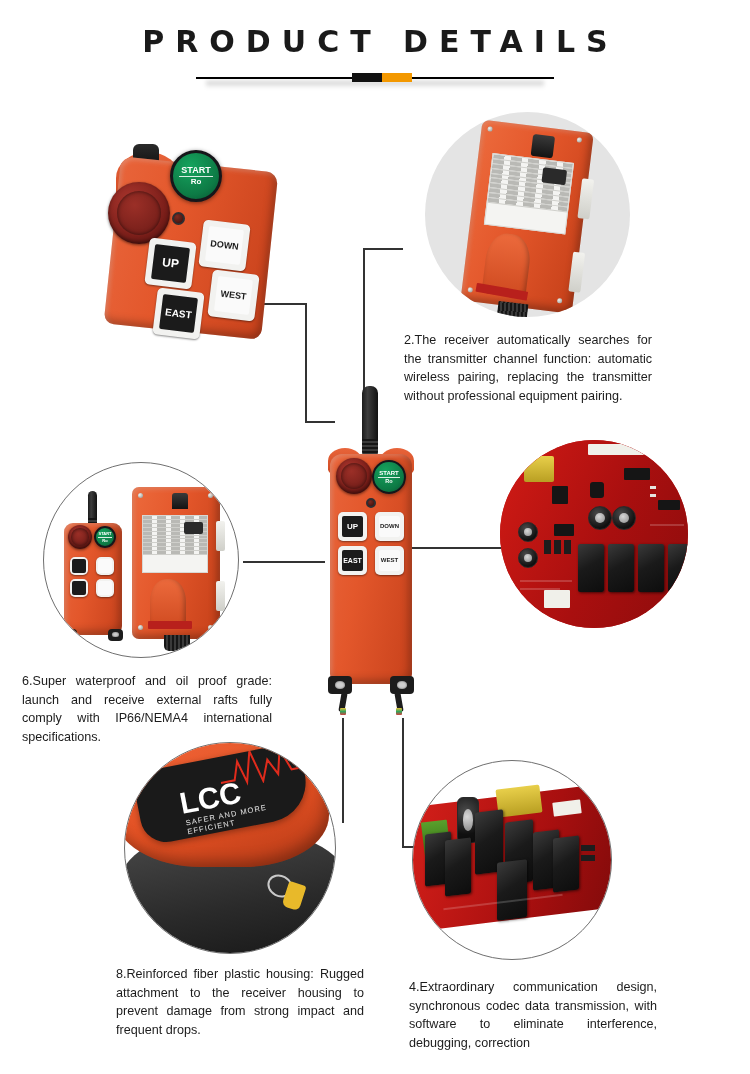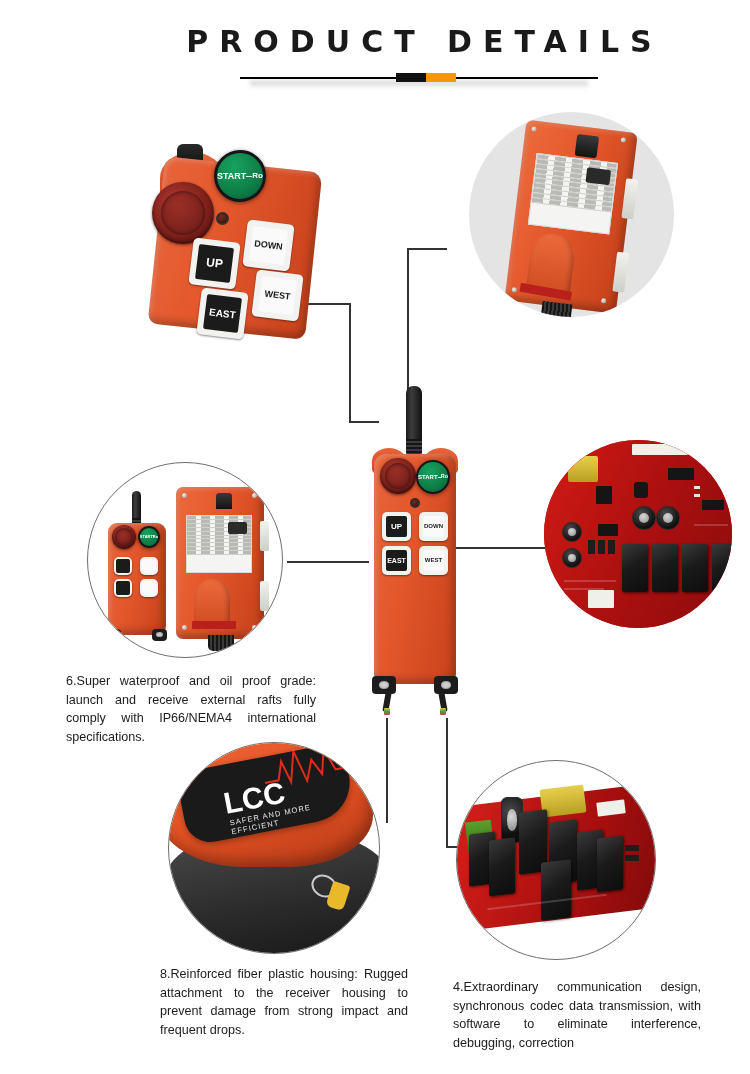--- a/index.html
+++ b/index.html
@@ -2,21 +2,21 @@
 <html><head>
 <meta charset="utf-8">
 <style>
   * { box-sizing: border-box; margin: 0; padding: 0; }
   html, body {
     width: 750px; height: 1074px;
     background: #ffffff;
     font-family: "Liberation Sans", sans-serif;
     overflow: hidden;
   }
-  .page { position: relative; width: 607px; height: 1074px; background: #fff; margin-left: 44px; }
+  .page { position: relative; width: 607px; height: 1074px; background: #fff; }
 
   
   .header { position: absolute; left: 0; top: 22px; width: 750px; text-align: center; }
   .header-title {
     font-size: 30px; font-weight: 700; letter-spacing: 11px;
     color: #1a1a1a; line-height: 40px; padding-left: 11px;
     font-family: "DejaVu Sans", sans-serif;
   }
   .divider-wrap { position: relative; width: 750px; height: 16px; margin-top: 8px; }
   .divider-line {
@@ -76,21 +76,21 @@
   }
   .estop::after {
     content:""; position:absolute; inset:14%; border-radius:50%;
     background: radial-gradient(circle at 40% 32%, #9b2f27, #6b1a16);
     box-shadow: inset 0 0 4px rgba(0,0,0,.6);
   }
   .startbtn {
     position: absolute; border-radius: 50%;
     background: radial-gradient(circle at 38% 30%, #16a35e 0%, #0d7a45 65%, #075230 100%);
     border: 3px solid #16161a;
-    display: flex; align-items: center; justify-content: center;
+    display: flex; flex-direction: column; align-items: center; justify-content: center;
     color: #fff; font-weight: 700; font-family: "Liberation Sans", sans-serif;
     box-shadow: 0 1px 4px rgba(0,0,0,.5);
   }
   .startbtn .l1 { line-height: 1; }
   .startbtn .hr { width: 74%; height: 1px; background: rgba(255,255,255,.85); margin: 1px 0; }
   .startbtn .l2 { line-height: 1; }
   .led {
     position: absolute; border-radius: 50%;
     background: radial-gradient(circle at 35% 30%, #7d2a20, #3a0f0b);
     border: 2px solid #2e2e32;
@@ -456,20 +456,21 @@
     <div class="relay" style="left:92px; top:60px; width:28px; height:62px; transform:skewY(-7deg);"></div>
     <div class="relay" style="left:120px; top:70px; width:26px; height:58px; transform:skewY(-7deg);"></div>
     <div class="relay" style="left:140px; top:76px; width:26px; height:54px; transform:skewY(-7deg);"></div>
     <div class="relay" style="left:84px; top:100px; width:30px; height:58px; transform:skewY(-7deg);"></div>
     <div class="smd d" style="left:168px; top:84px; width:14px; height:6px;"></div>
     <div class="smd d" style="left:168px; top:94px; width:14px; height:6px;"></div>
     <div class="pcb-trace" style="left:30px; top:140px; width:120px; height:2px; transform:rotate(-7deg);"></div>
   </div>
 
 
+  <div class="para" style="left:404px; top:331px; width:248px;">2.The receiver automatically searches for the transmitter channel function: automatic wireless pairing, replacing the transmitter without professional equipment pairing.</div>
 
 
   <div class="para" style="left:409px; top:978px; width:248px;">4.Extraordinary communication design, synchronous codec data transmission, with software to eliminate interference, debugging, correction</div>
 
   <div class="para" style="left:116px; top:965px; width:248px;">8.Reinforced fiber plastic housing: Rugged attachment to the receiver housing to prevent damage from strong impact and frequent drops.</div>
 
   <div class="para" style="left:22px; top:672px; width:250px;">6.Super waterproof and oil proof grade: launch and receive external rafts fully comply with IP66/NEMA4 international specifications.</div>
 
 </div>
 

